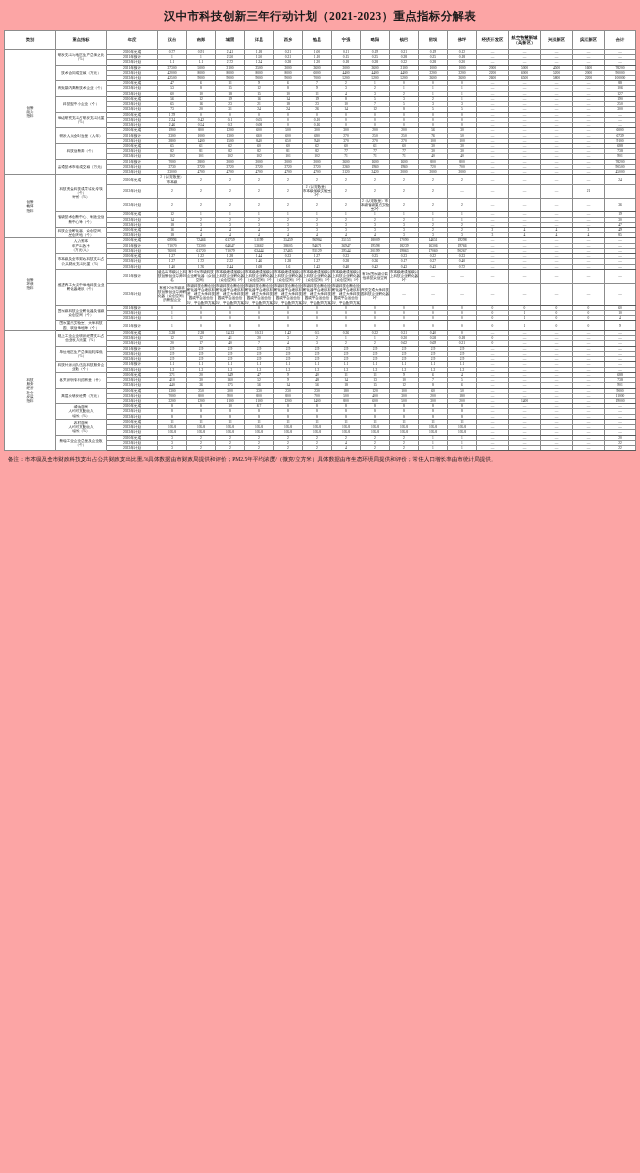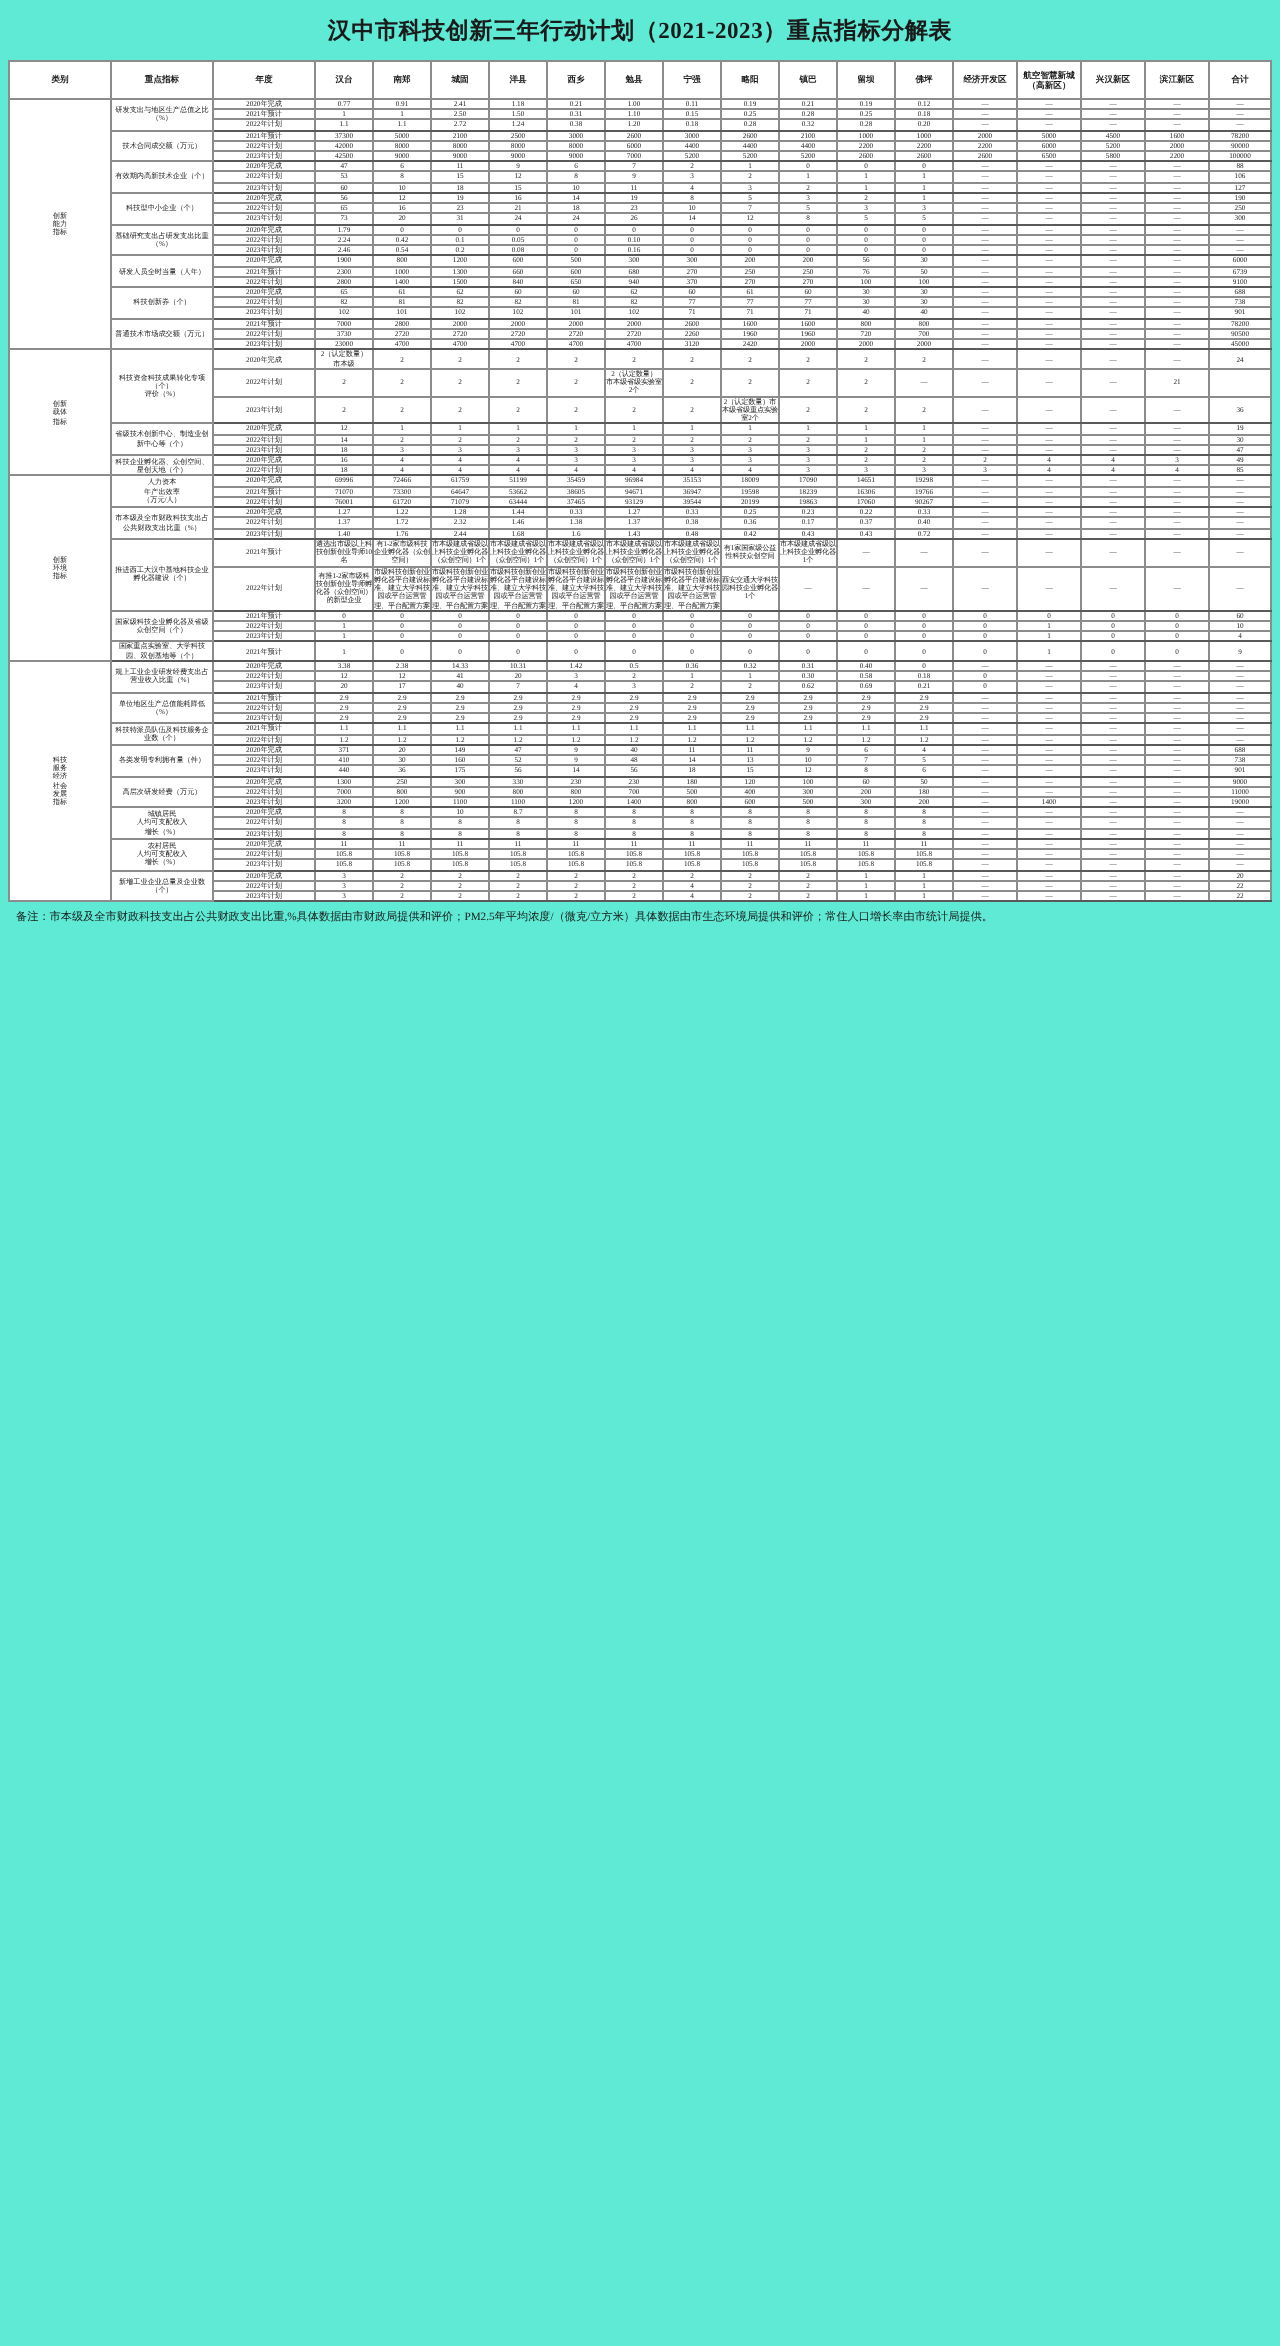--- a/index.html
+++ b/index.html
@@ -8,21 +8,21 @@
     width:640px;
     font-family:"Liberation Serif","DejaVu Serif",serif;
     color:#1a1a1a;
     -webkit-font-smoothing:antialiased;
   }
   #page{
     width:640px;
     min-height:1173px;
     box-sizing:border-box;
     padding:6px 4px 20px 4px;
-    background:#5eead4;
+    background:#fca5a5;
     position:relative;
   }
   #doc-title{
     text-align:center;
     font-size:11.5px;
     font-weight:bold;
     letter-spacing:.3px;
     padding:4px 0 6px 0;
     line-height:1.2;
   }

